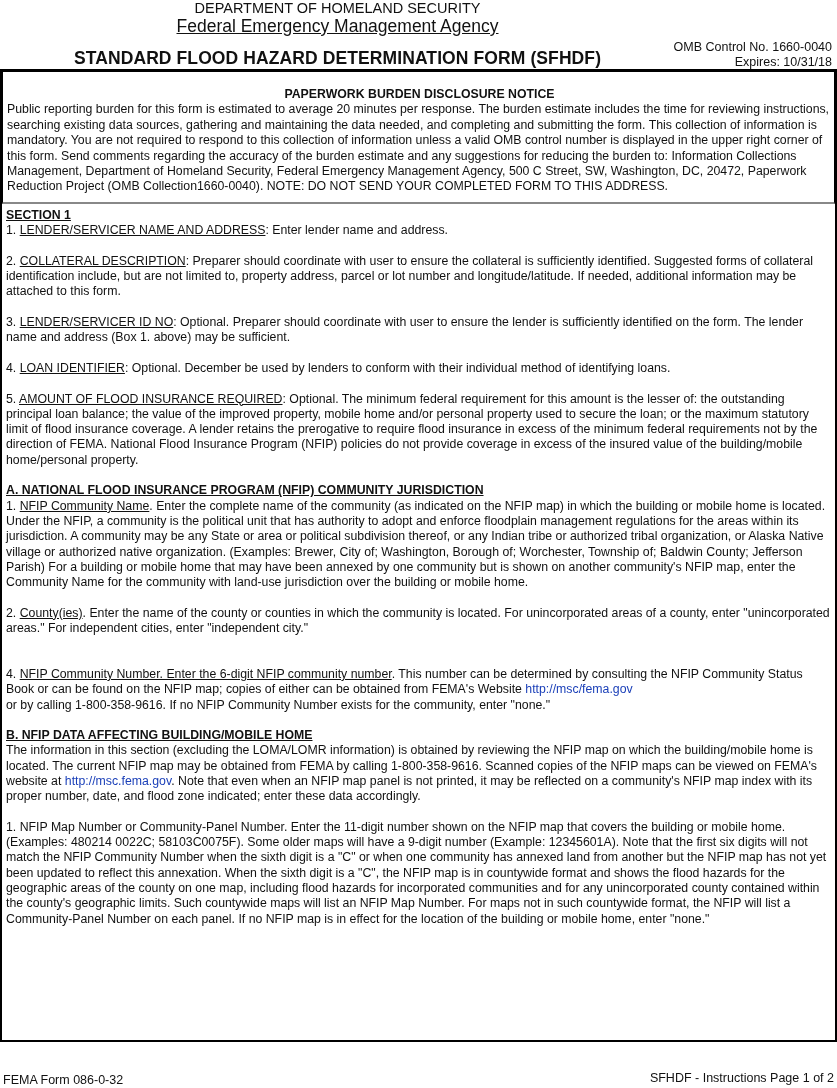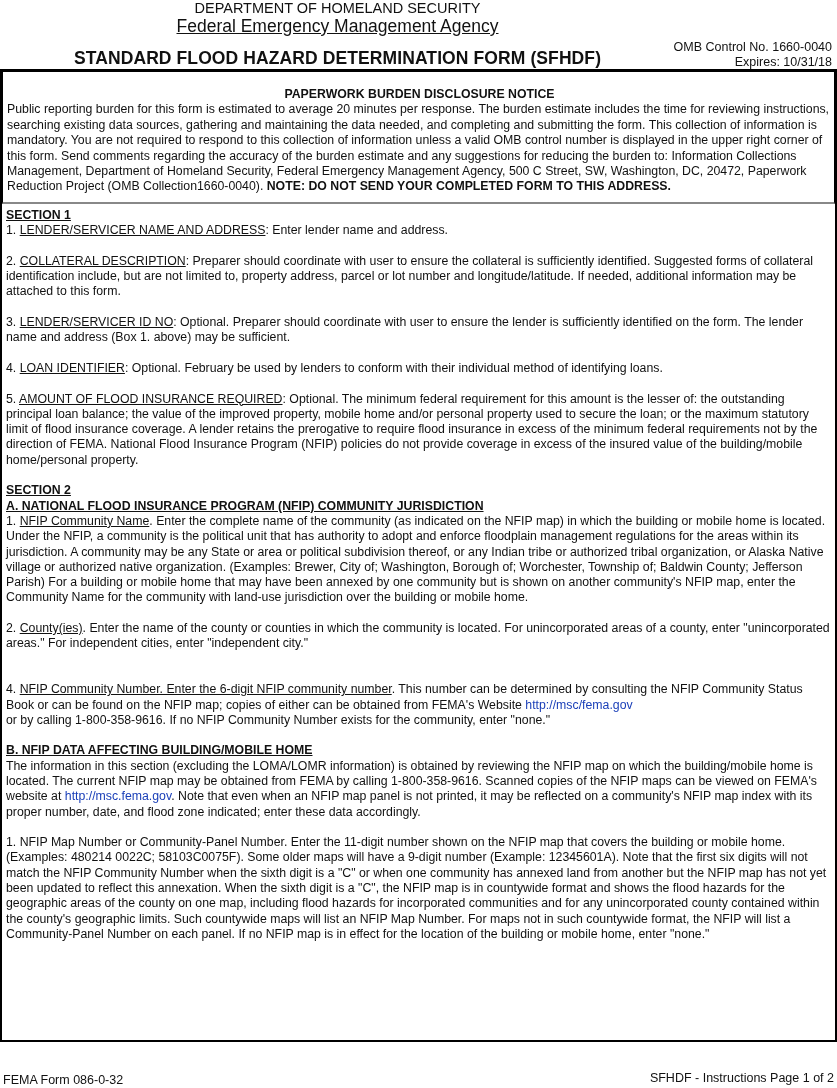--- a/index.html
+++ b/index.html
@@ -15,21 +15,21 @@
     position: absolute; left: 0; top: 69px; width: 833px; height: 969px;
     border: 2px solid #000; box-sizing: content-box;
   }
   .notice {
     position: absolute; left: 0; top: 0; width: 827px; height: 133px;
     border: 1px solid #000; border-bottom: 2px solid #888;
     padding: 3px 2px 0 4px; box-sizing: border-box; width: 833px;
     font-size: 12.3px; line-height: 15.4px;
   }
   .notice-title { text-align: center; font-weight: bold; font-size: 12.3px; margin-top: 12px; }
-  .b { font-weight: bold; }
+  .b { font-weight: normal; }
   .instr {
     position: absolute; left: 0; top: 135px; width: 833px;
     padding: 2px 3px 0 4px; box-sizing: border-box;
     font-size: 12.3px; line-height: 15.3px;
   }
   .instr-title { text-align: center; font-weight: bold; text-decoration: underline; }
   .sec-head { font-weight: bold; text-decoration: underline; }
   .u { text-decoration: underline; }
   p { margin: 0; }
   .gap { height: 15.3px; }
@@ -57,26 +57,25 @@
 
   <div class="instr">
     <div class="sec-head">SECTION 1</div>
 
     <p><span>1. </span><span class="u">LENDER/SERVICER NAME AND ADDRESS</span><span>: Enter lender name and address.</span></p>
     <div class="gap"></div>
     <p><span>2. </span><span class="u">COLLATERAL DESCRIPTION</span><span>: Preparer should coordinate with user to ensure the collateral is sufficiently identified. Suggested forms of collateral identification include, but are not limited to, property address, parcel or lot number and longitude/latitude. If needed, additional information may be attached to this form.</span></p>
     <div class="gap"></div>
     <p><span>3. </span><span class="u">LENDER/SERVICER ID NO</span><span>: Optional. Preparer should coordinate with user to ensure the lender is sufficiently identified on the form. The lender name and address (Box 1. above) may be sufficient.</span></p>
     <div class="gap"></div>
-    <p><span>4. </span><span class="u">LOAN IDENTIFIER</span><span>: Optional. February be used by lenders to conform with their individual method of identifying loans.</span></p>
+    <p><span>4. </span><span class="u">LOAN IDENTIFIER</span><span>: Optional. December be used by lenders to conform with their individual method of identifying loans.</span></p>
     <div class="gap"></div>
     <p><span>5. </span><span class="u">AMOUNT OF FLOOD INSURANCE REQUIRED</span><span>: Optional. The minimum federal requirement for this amount is the lesser of: the outstanding principal loan balance; the value of the improved property, mobile home and/or personal property used to secure the loan; or the maximum statutory limit of flood insurance coverage. A lender retains the prerogative to require flood insurance in excess of the minimum federal requirements not by the direction of FEMA. National Flood Insurance Program (NFIP) policies do not provide coverage in excess of the insured value of the building/mobile home/personal property.</span></p>
     <div class="gap"></div>
 
-    <div class="sec-head">SECTION 2</div>
     <div class="sec-head">A. NATIONAL FLOOD INSURANCE PROGRAM (NFIP) COMMUNITY JURISDICTION</div>
     <p><span>1. </span><span class="u">NFIP Community Name</span><span>. Enter the complete name of the community (as indicated on the NFIP map) in which the building or mobile home is located. Under the NFIP, a community is the political unit that has authority to adopt and enforce floodplain management regulations for the areas within its jurisdiction. A community may be any State or area or political subdivision thereof, or any Indian tribe or authorized tribal organization, or Alaska Native village or authorized native organization. (Examples: Brewer, City of; Washington, Borough of; Worchester, Township of; Baldwin County; Jefferson Parish) For a building or mobile home that may have been annexed by one community but is shown on another community's NFIP map, enter the Community Name for the community with land-use jurisdiction over the building or mobile home.</span></p>
     <div class="gap"></div>
     <p><span>2. </span><span class="u">County(ies)</span><span>. Enter the name of the county or counties in which the community is located. For unincorporated areas of a county, enter "unincorporated areas." For independent cities, enter "independent city."</span></p>
     <div class="gap"></div>
     <div class="gap"></div>
     <p><span>4. </span><span class="u">NFIP Community Number. Enter the 6-digit NFIP community number</span><span>. This number can be determined by consulting the NFIP Community Status Book or can be found on the NFIP map; copies of either can be obtained from FEMA's Website </span><a class="link">http://msc/fema.gov</a><br><span>or by calling 1-800-358-9616. If no NFIP Community Number exists for the community, enter "none."</span></p>
     <div class="gap"></div>
 
     <div class="sec-head">B. NFIP DATA AFFECTING BUILDING/MOBILE HOME</div>

